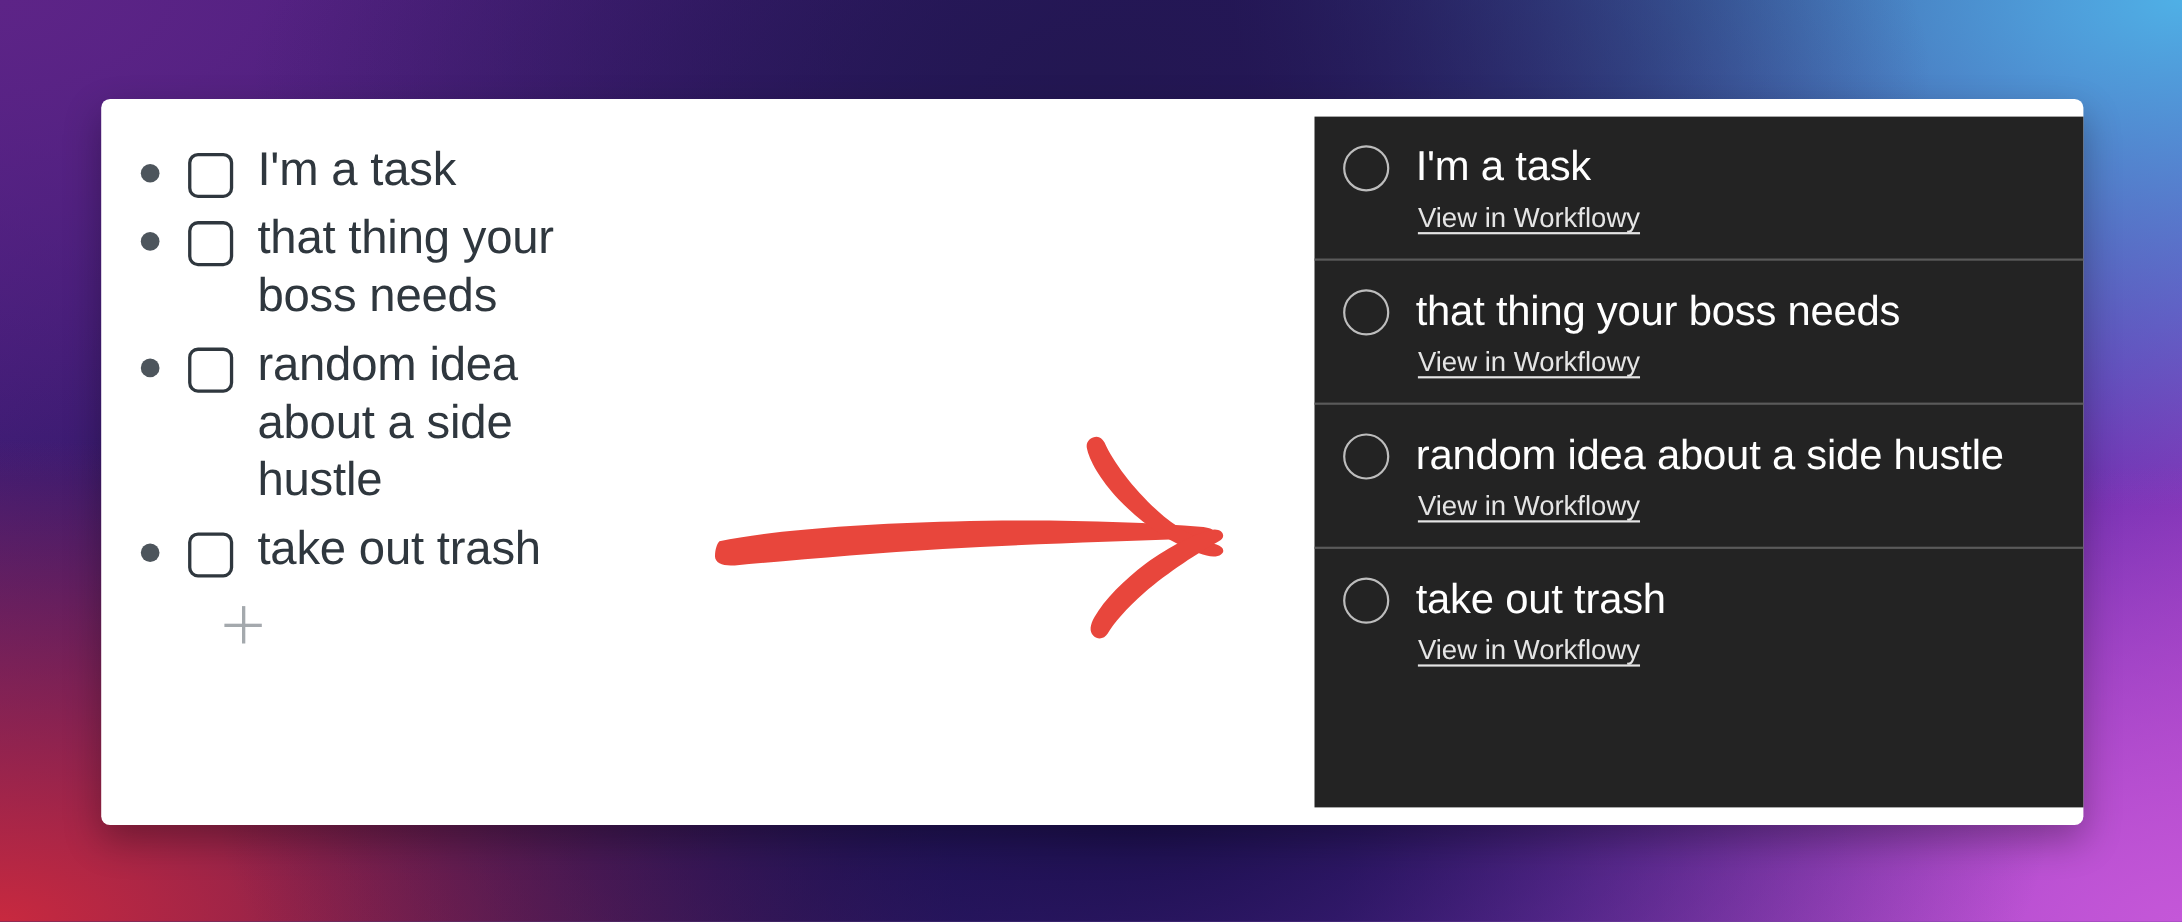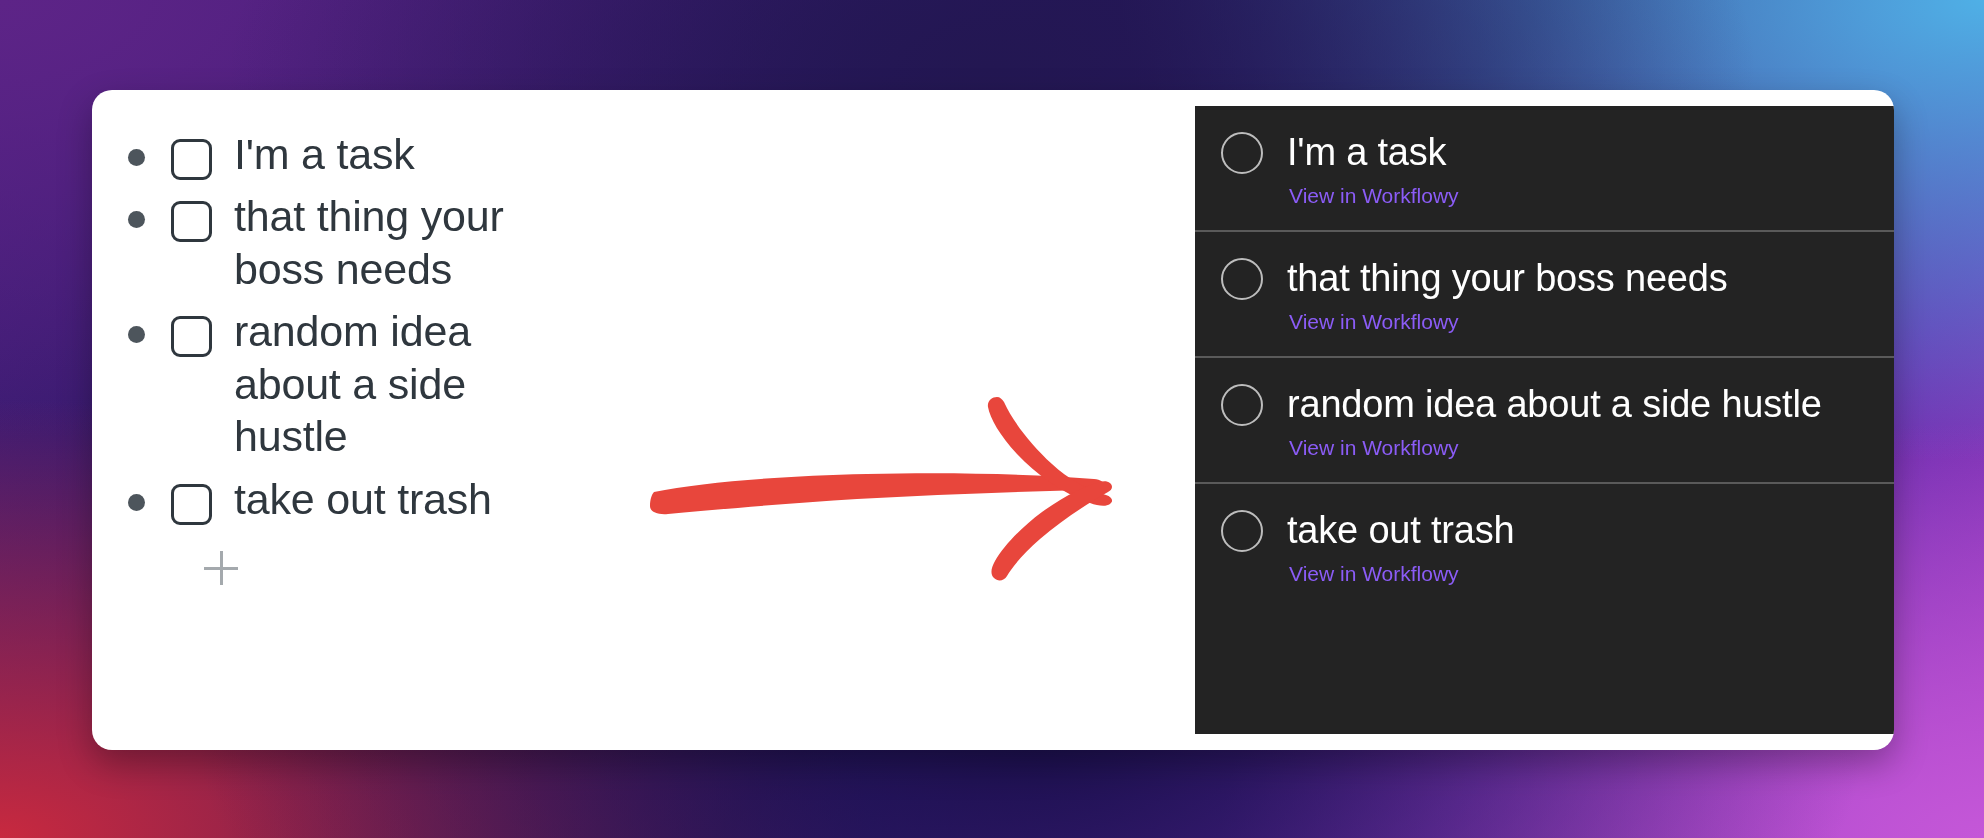--- a/index.html
+++ b/index.html
@@ -31,21 +31,21 @@
       radial-gradient(ellipse 60% 70% at 52% 88%, #1d1050 0%, rgba(29,16,80,0) 70%),
       radial-gradient(ellipse 55% 60% at 50% 8%, #231752 0%, rgba(35,23,82,0) 70%);
   }
 
   
   #card {
     position:absolute;
     left:92px; top:90px;
     width:1802px; height:660px;
     background:#ffffff;
-    border-radius:20px;
+    border-radius:8px;
     box-shadow:0 14px 34px rgba(0,0,0,0.30);
     overflow:hidden;
   }
 
   
   #outline-panel {
     position:absolute;
     left:0; top:0; width:1011px; height:100%;
     padding:38px 0 0 0;
   }
@@ -132,22 +132,23 @@
     margin-left:24px;
     font-size:38px;
     line-height:1.1;
     color:#ffffff;
     letter-spacing:-0.2px;
   }
   .task-link {
     display:inline-block;
     margin-left:68px;
     margin-top:10px;
-    font-size:21px;
-    color:#8b5cf6;
+    font-size:25px;
+    color:#e5e5e5;
+    text-decoration:underline;
     text-underline-offset:5px;
     text-decoration-thickness:2px;
     cursor:pointer;
   }
 </style>
 </head>
 <body>
 
 <div id="backdrop"></div>
 <div id="backdrop-tint"></div>

